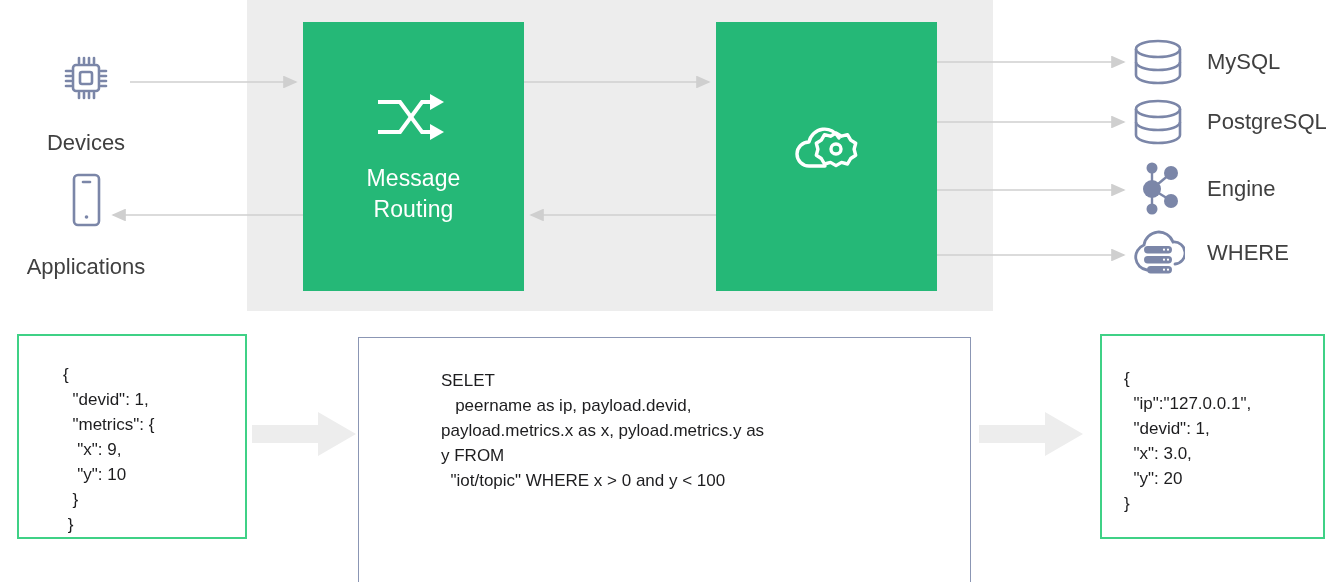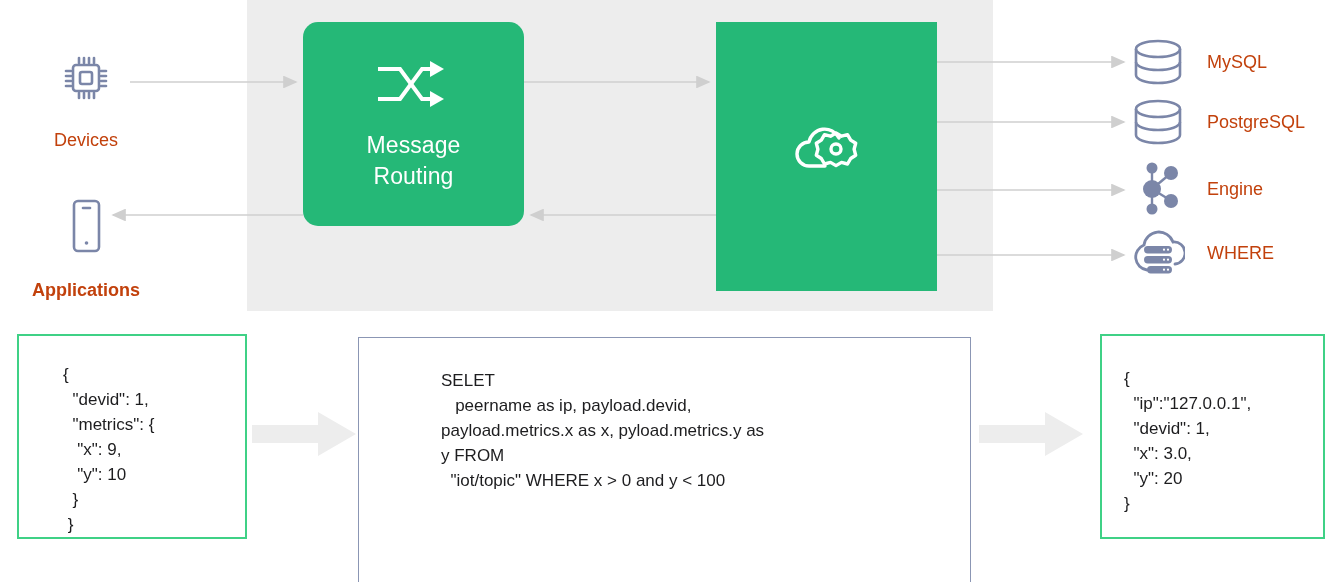--- a/index.html
+++ b/index.html
@@ -37,22 +37,21 @@
     display: flex;
     flex-direction: column;
     align-items: center;
     justify-content: center;
     color: #ffffff;
   }
   #box-message-routing {
     left: 303px;
     top: 22px;
     width: 221px;
-    height: 204px;
-    border-radius: 15px;
+    height: 269px;
   }
   #box-rule-engine {
     left: 716px;
     top: 22px;
     width: 221px;
     height: 269px;
   }
   .green-box .box-icon {
     margin-bottom: 18px;
     line-height: 0;
@@ -66,43 +65,42 @@
     white-space: pre-line;
   }
   
   .node {
     position: absolute;
   }
   .node-icon {
     line-height: 0;
   }
   .node-label {
-    font-size: 18px;
-    color: #c2410c;
+    font-size: 22px;
+    color: #404040;
     white-space: nowrap;
   }
   
   .node-left {
     display: flex;
     flex-direction: column;
     align-items: center;
   }
   .node-left .node-label {
     margin-top: 24px;
   }
   #node-devices {
     left: 26px;
     top: 50px;
     width: 120px;
   }
   #node-applications {
     left: 26px;
-    top: 196px;
+    top: 170px;
     width: 120px;
-    font-weight: bold;
   }
   
   .node-right {
     display: flex;
     flex-direction: row;
     align-items: center;
   }
   .node-right .node-label {
     margin-left: 22px;
   }

